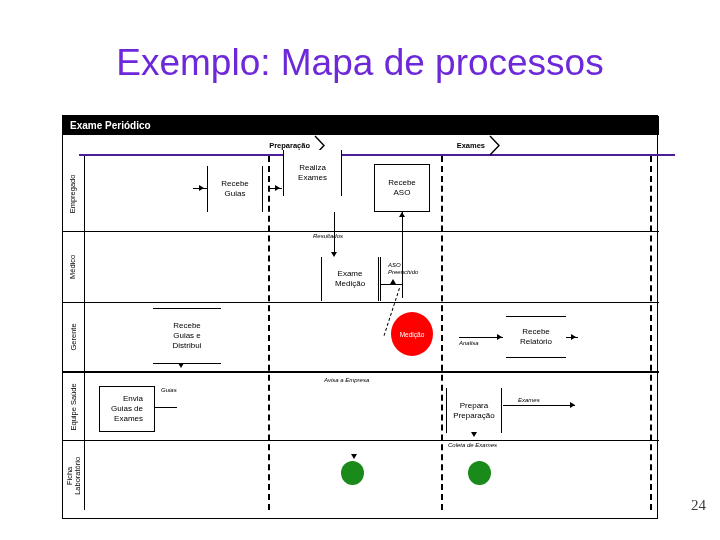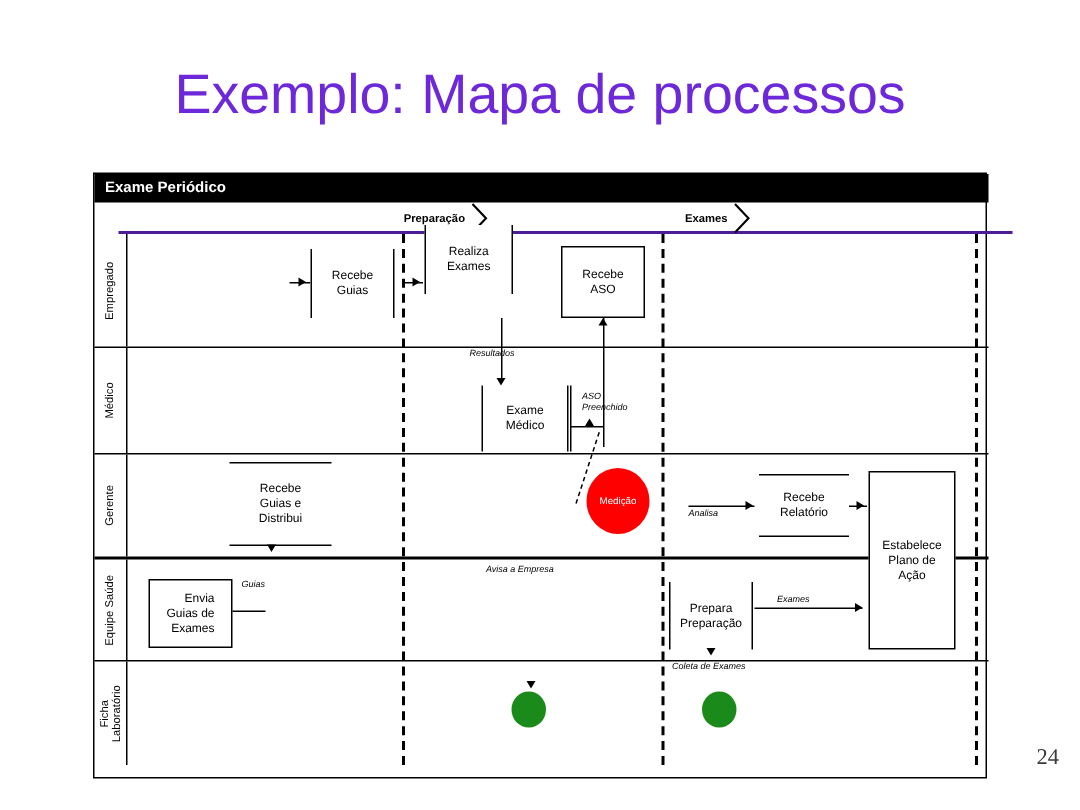--- a/index.html
+++ b/index.html
@@ -289,21 +289,21 @@
 ASO</div>
 
     <div class="ln v" style="left:271px; top:96px; height:40px;"></div>
     <div class="flow-label" style="left:250px; top:117px;">Resultados</div>
     <div class="arrow-d" style="left:268px; top:136px;"></div>
 
     <div class="ln v" style="left:339px; top:96px; height:86px;"></div>
     <div class="arrow-u" style="left:336px; top:96px;"></div>
 
     <div class="act vrules" style="left:258px; top:141px; width:58px; height:44px; white-space:pre-line;">Exame
-Médico</div>
+Medição</div>
 
     <div class="flow-label" style="left:325px; top:146px; white-space:pre-line; line-height:1.15;">ASO
 Preenchido</div>
 
     <div class="ln v" style="left:317px; top:141px; height:44px;"></div>
     <div class="ln h" style="left:317px; top:168px; width:22px;"></div>
     <div class="arrow-u" style="left:327px; top:163px;"></div>
 
     <div class="dashed-conn" style="left:336px; top:172px; height:50px; transform: rotate(18deg);"></div>
 
@@ -319,23 +319,20 @@
     <div class="ln h" style="left:396px; top:221px; width:44px;"></div>
     <div class="arrow-r" style="left:434px; top:218px;"></div>
     <div class="flow-label" style="left:396px; top:224px;">Analisa</div>
 
     <div class="act hrules" style="left:443px; top:200px; width:60px; height:42px; white-space:pre-line;">Recebe
 Relatório</div>
 
     <div class="ln h" style="left:503px; top:221px; width:12px;"></div>
     <div class="arrow-r" style="left:508px; top:218px;"></div>
 
-    <div class="act boxed" style="left:516px; top:198px; width:58px; height:119px; white-space:pre-line;">Estabelece
-Plano de
-Ação</div>
 
     <div class="flow-label" style="left:261px; top:261px;">Avisa a Empresa</div>
 
     <div class="act boxed" style="left:36px; top:270px; width:56px; height:46px; white-space:pre-line;text-align:right;">Envia
 Guias de
 Exames</div>
 
     <div class="flow-label" style="left:98px; top:271px;">Guias</div>
     <div class="ln h" style="left:92px; top:291px; width:22px;"></div>
 

